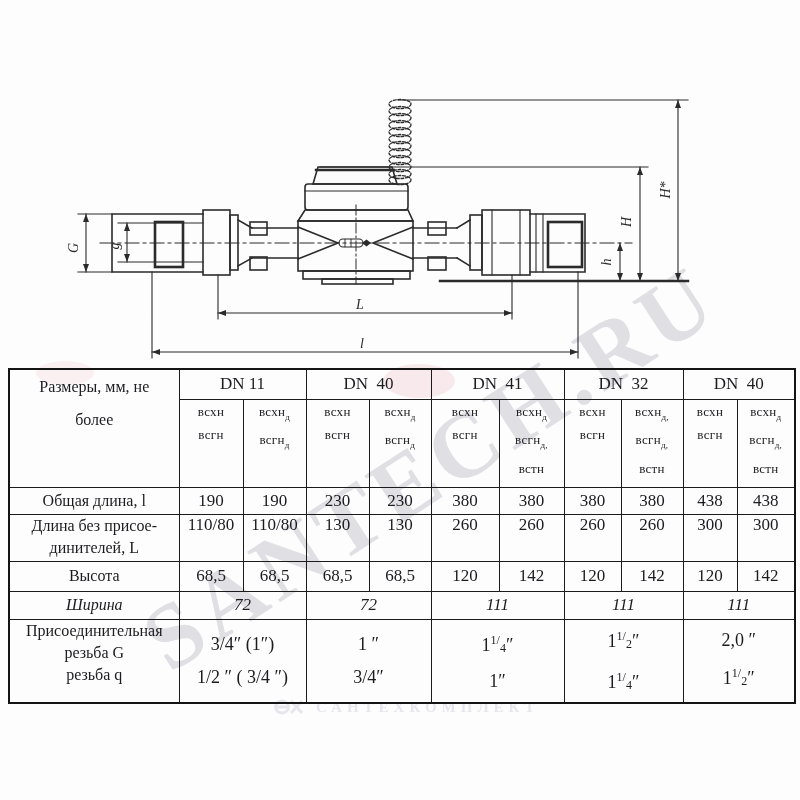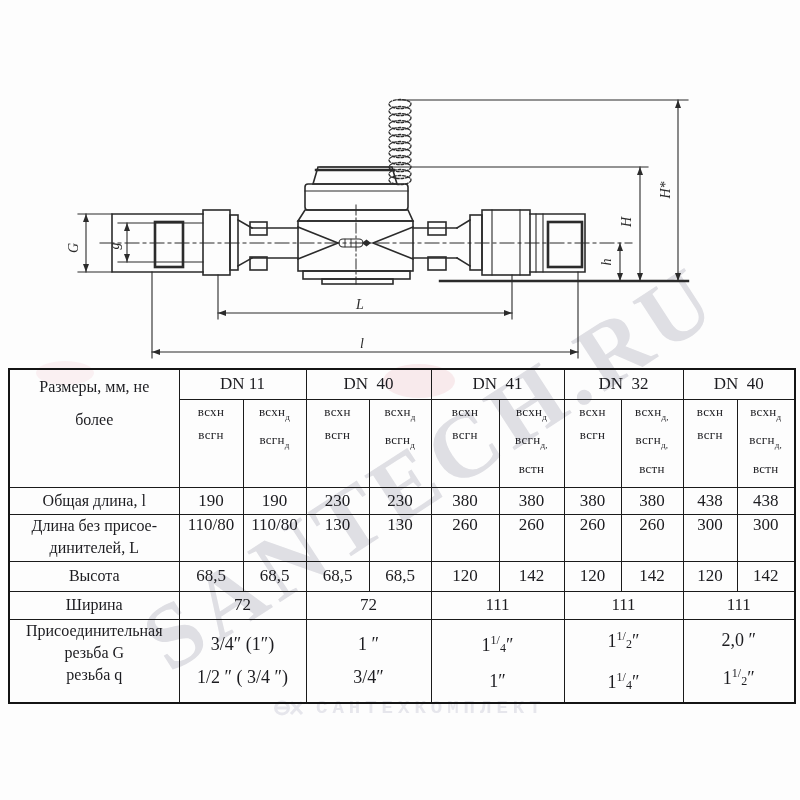--- a/index.html
+++ b/index.html
@@ -6,22 +6,22 @@
   body{width:800px;height:800px;position:relative;overflow:hidden;
        background:#fdfdfd;font-family:"Liberation Serif","DejaVu Serif",serif;}
 
   
   .wm-diagonal{position:absolute;left:430px;top:468px;z-index:1;
     transform:translate(-50%,-50%) rotate(-33deg);
     font:bold 92px "Liberation Serif",serif;letter-spacing:6px;white-space:nowrap;
     color:rgba(168,168,182,.36);}
   .wm-footer{position:absolute;left:274px;top:697px;z-index:1;display:flex;
     align-items:center;gap:12px;color:#e6e6ec;}
-  .wm-footer .txt{font-family:Liberation Mono, monospace;font-weight:bold;
-    font-size:19px;letter-spacing:5px;text-align:center;}
+  .wm-footer .txt{font-family:Liberation Serif, serif;font-weight:bold;
+    font-size:15px;letter-spacing:5px;text-align:center;}
   .blob{position:absolute;border-radius:50%;z-index:0;}
   .blob1{left:383px;top:364px;width:72px;height:34px;background:rgba(228,158,172,.20);}
   .blob2{left:36px;top:361px;width:58px;height:24px;background:rgba(228,158,172,.13);}
 
   
   .draw{position:absolute;left:0;top:70px;z-index:2;}
   .dimtext{font:italic 14px "Liberation Serif","DejaVu Serif",serif;fill:#2b2b2b;}
 
   
   table.spec{position:absolute;left:8px;top:368px;width:786px;z-index:2;
@@ -36,21 +36,21 @@
     line-height:23px;letter-spacing:.3px;}
   .sub sub{font-size:9px;}
   .lab{text-align:left;padding:2px 4px 2px 7px;font-size:16px;line-height:22px;}
   .val{font-size:17px;}
   .vtop{vertical-align:top;padding-top:2px;}
   .labtop{vertical-align:top;padding-top:3px;margin-top:20px;}
   .thr{font-size:18px;line-height:33px;vertical-align:middle;}
   .thr sup{font-size:12px;}
   .thr sub{font-size:12px;vertical-align:-1px;}
   tr.r-dn{height:30px;} tr.r-sub{height:88px;} tr.r-len{height:27px;}
-  tr.r-lenL{height:47px;} tr.r-h{height:30px;} tr.r-w{height:28px;} tr.r-thr{height:62px;}
+  tr.r-lenL{height:47px;} tr.r-h{height:30px;} tr.r-w{height:28px;font-style:italic;} tr.r-thr{height:62px;}
 </style>
 </head>
 <body>
 
 <div class="blob blob1"></div>
 <div class="blob blob2"></div>
 
 <div class="wm-diagonal">SANTECH.RU</div>
 
 <svg class="draw" width="800" height="300" viewBox="0 0 800 300">

